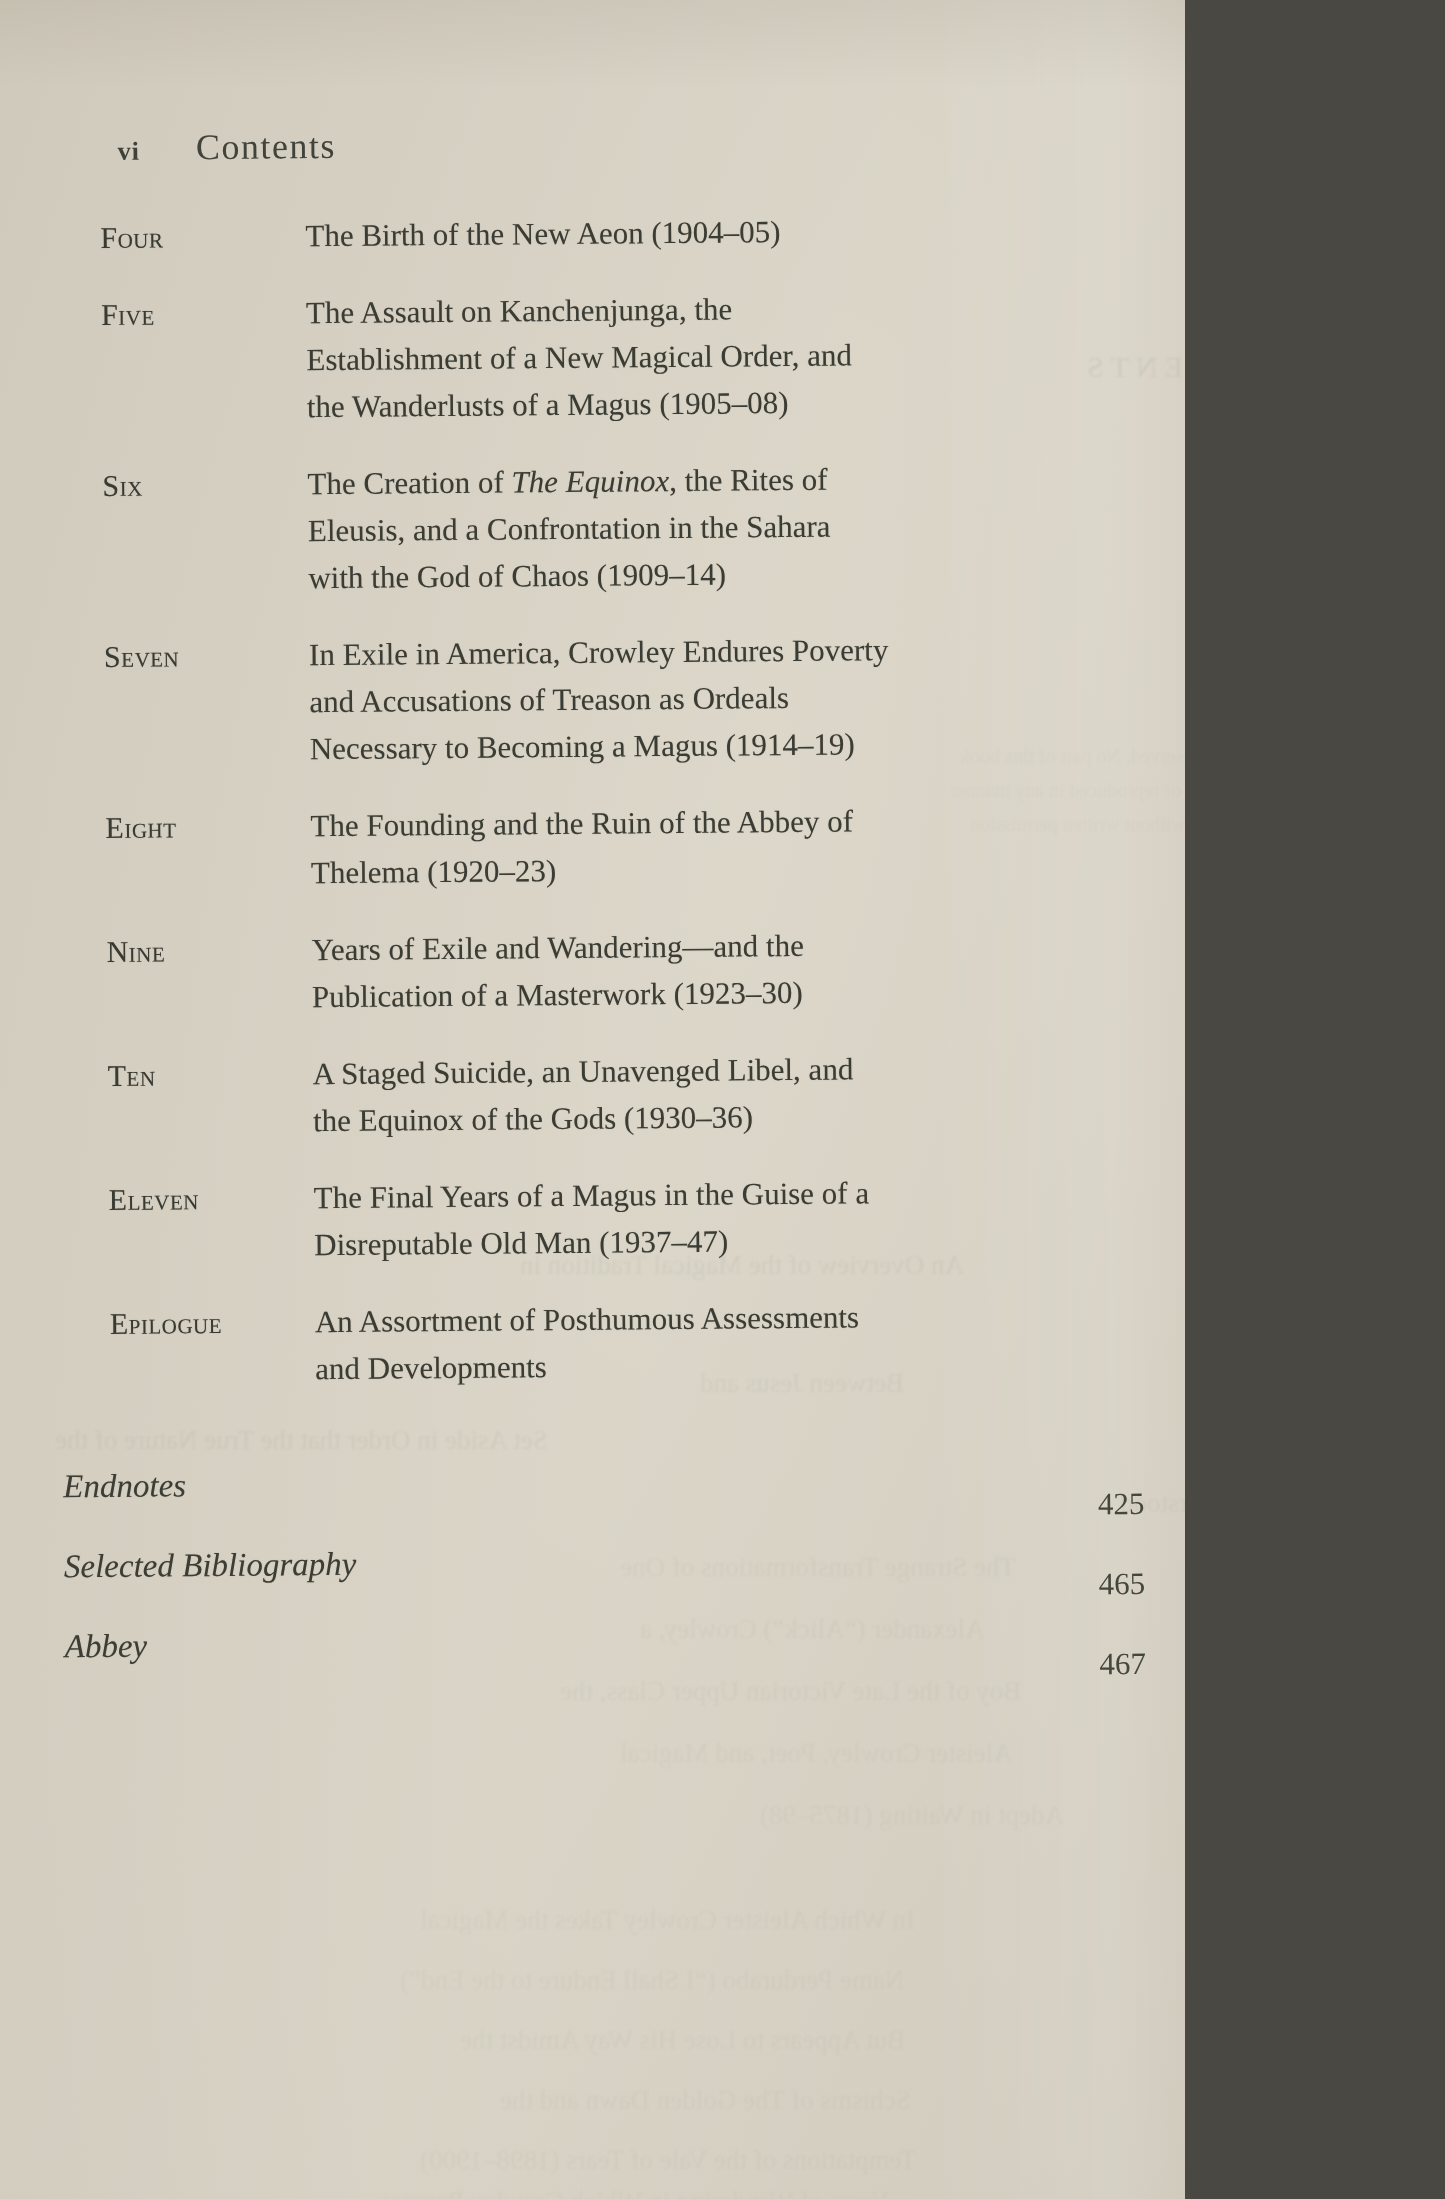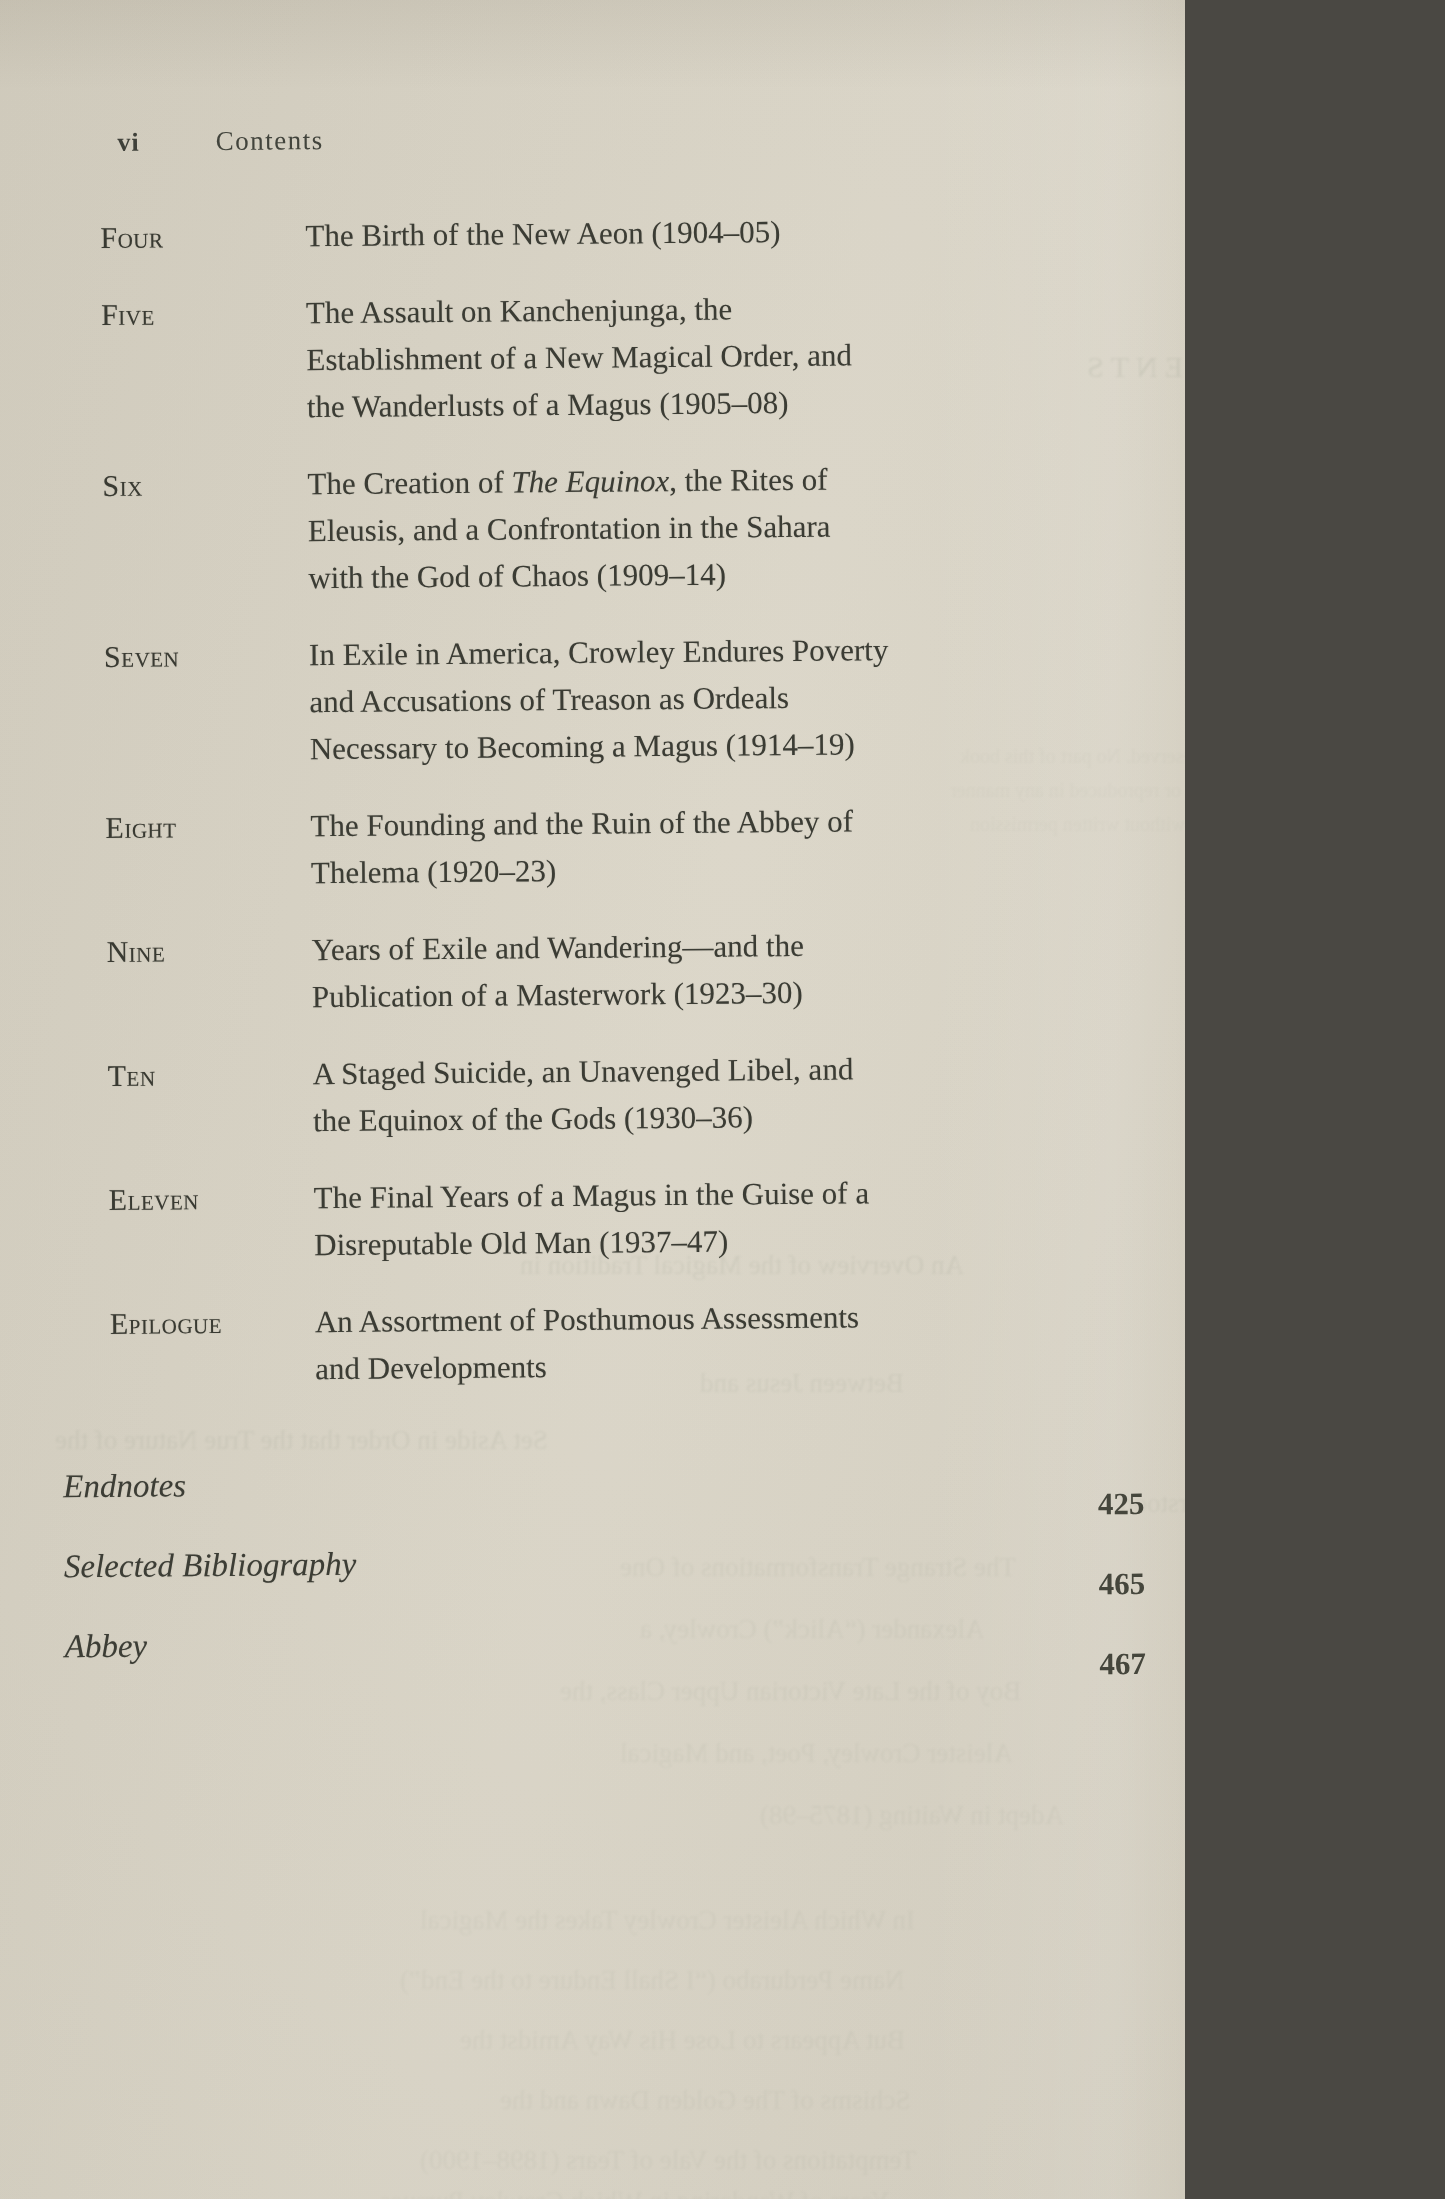--- a/index.html
+++ b/index.html
@@ -40,21 +40,21 @@
   }
   
   .content{
     position:absolute;inset:0;
     transform:rotate(-0.5deg);
     transform-origin:1360px 190px;
     color:#3b3c34;
   }
   .runhead{position:absolute;top:116px;left:118px;display:flex;align-items:baseline;}
   .runhead .folio{font-size:26px;font-weight:700;letter-spacing:1px;color:#3f413a;}
-  .runhead .rtitle{margin-left:76px;font-size:27px;letter-spacing:1.5px;color:#42443c;}
+  .runhead .rtitle{margin-left:56px;font-size:36px;letter-spacing:1.5px;color:#42443c;}
   .toc{position:absolute;left:100px;top:203px;right:46px;}
   .row{display:flex;margin-bottom:30px;}
   .chap-label{
     flex:none;width:205px;
     font-variant:small-caps;font-size:30px;letter-spacing:.5px;
     color:#393a32;line-height:47px;
     text-shadow:0 0 1px rgba(57,58,50,.35);
   }
   .chap-title{flex:none;width:885px;}
   .tline{
@@ -70,21 +70,21 @@
     text-shadow:0 0 1px rgba(69,70,60,.3);
   }
   .backmatter{position:absolute;left:52px;top:1452px;right:46px;}
   .bm-row{display:flex;margin-bottom:33px;}
   .bm-label{
     font-style:italic;font-size:33px;line-height:47px;color:#3c3d35;
     text-shadow:0 0 1px rgba(60,61,53,.3);
   }
   .bm-page{
     margin-left:auto;font-size:31px;line-height:47px;color:#45463c;
-    transform:translateY(26px);padding-right:6px;font-weight:bold;
+    transform:translateY(26px);padding-right:6px;
   }
   
   .ghost{
     position:absolute;white-space:nowrap;
     transform:scaleX(-1);
     color:#76806f;filter:blur(1px);
     pointer-events:none;
   }
 </style>
 </head>

